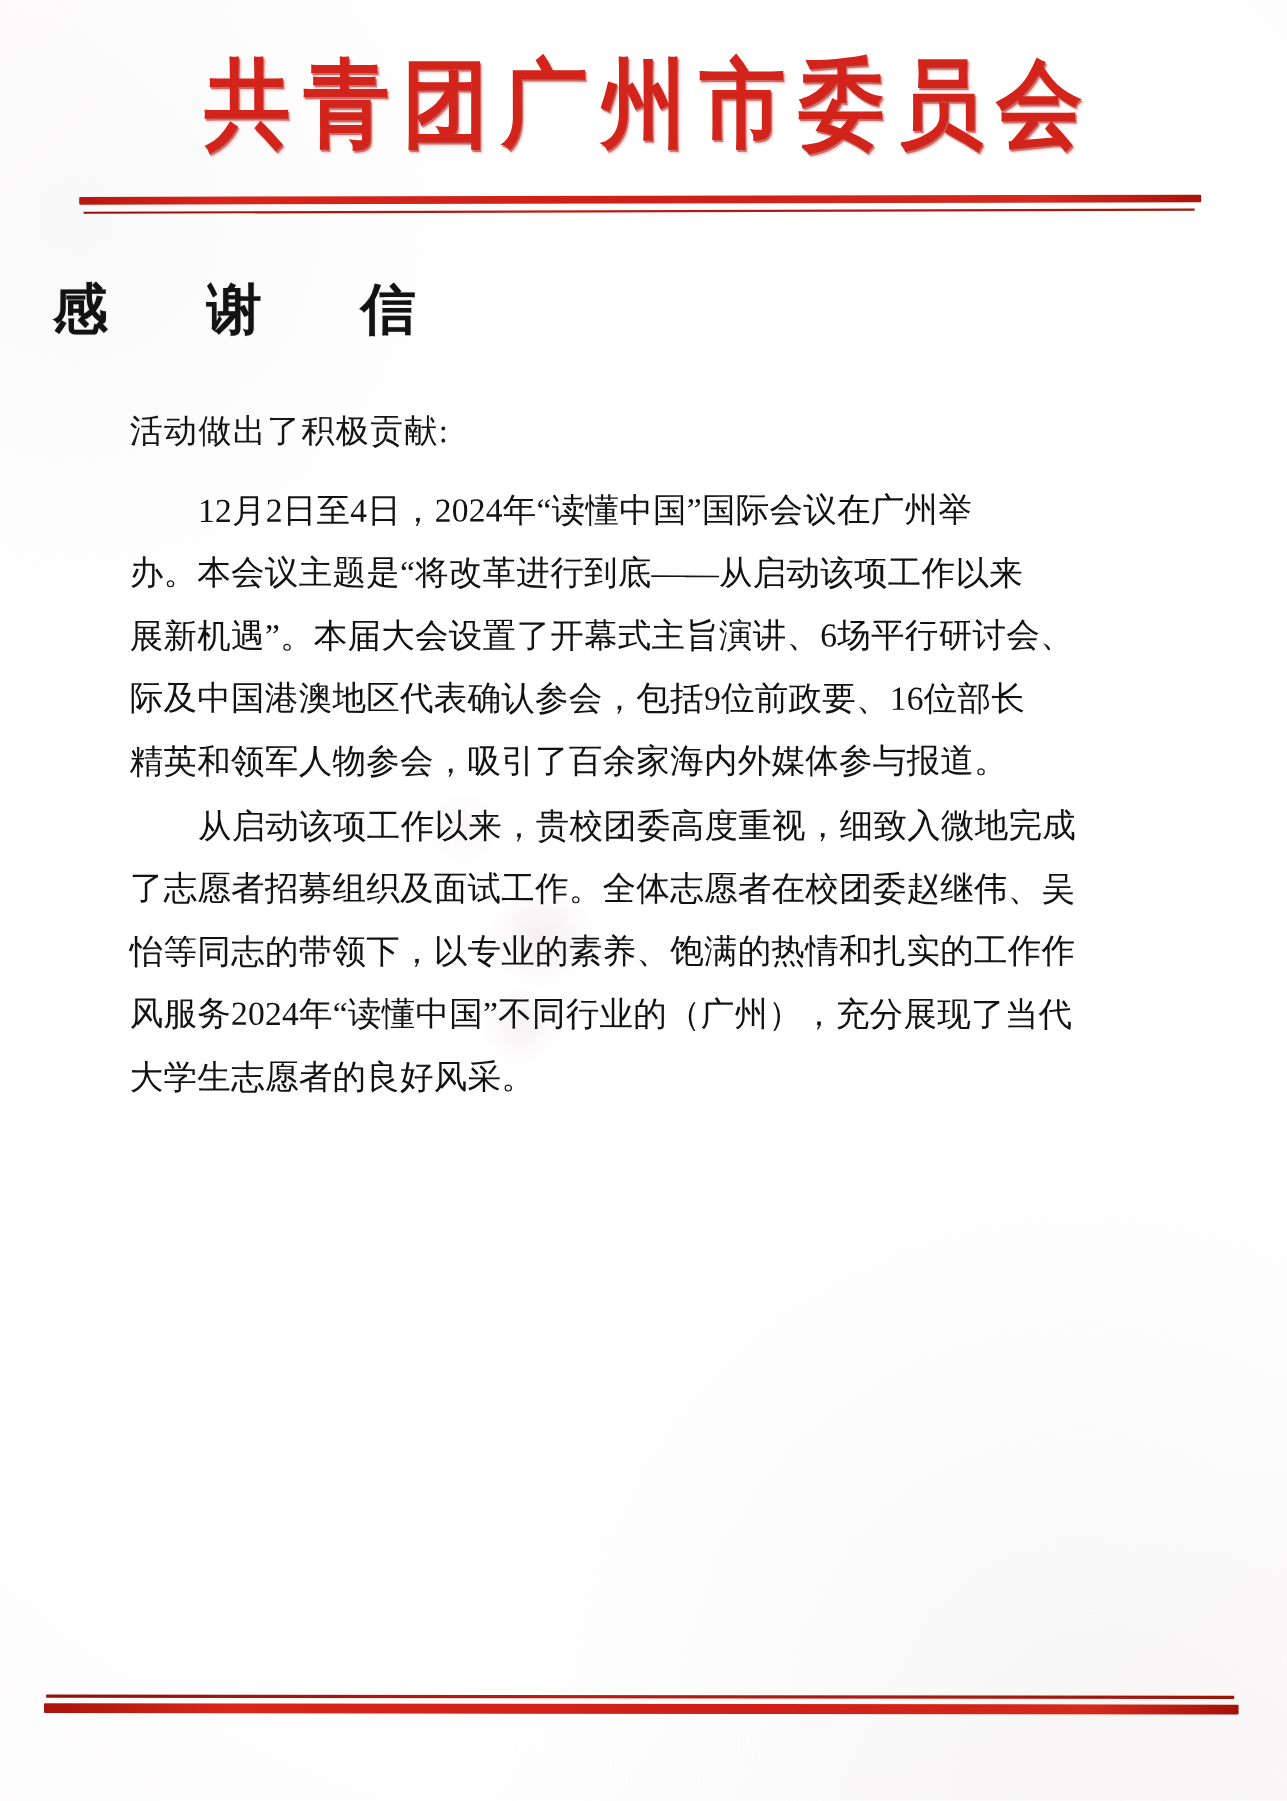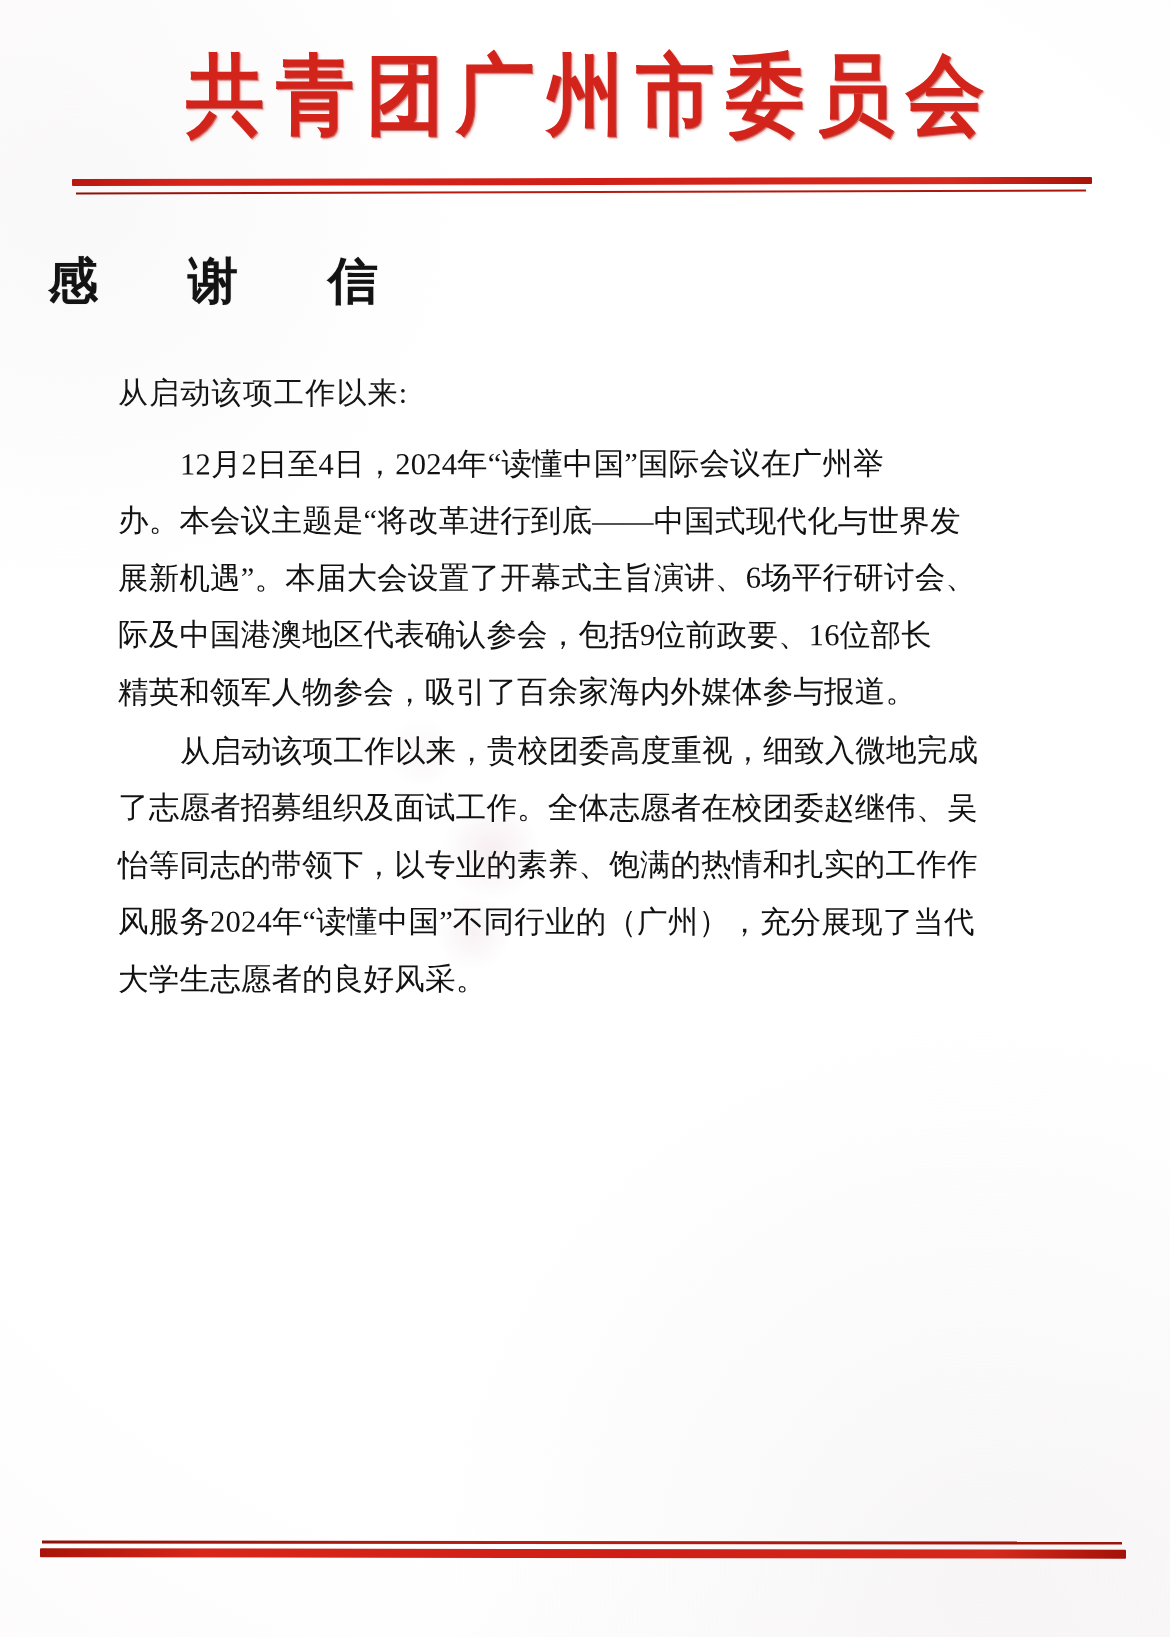--- a/index.html
+++ b/index.html
@@ -177,25 +177,25 @@
 
   <div class="rule-group">
     <div class="rule-thick"></div>
     <div class="rule-thin"></div>
   </div>
 
   <div class="doc-title">感　谢　信</div>
 
   <div class="body-wrap">
 
-    <div class="addressee">从启动该项工作以来:</div>
+    <div class="addressee">活动做出了积极贡献:</div>
 
     <div class="para">
       <span class="line indent">12月2日至4日，2024年“读懂中国”国际会议在广州举</span>
-      <span class="line">办。本会议主题是“将改革进行到底——中国式现代化与世界发</span>
+      <span class="line">办。本会议主题是“将改革进行到底——从启动该项工作以来</span>
       <span class="line">展新机遇”。本届大会设置了开幕式主旨演讲、6场平行研讨会、</span>
       <span class="line">际及中国港澳地区代表确认参会，包括9位前政要、16位部长</span>
       <span class="line">精英和领军人物参会，吸引了百余家海内外媒体参与报道。</span>
     </div>
 
 
     <div class="para">
       <span class="line indent">从启动该项工作以来，贵校团委高度重视，细致入微地完成</span>
       <span class="line">了志愿者招募组织及面试工作。全体志愿者在校团委赵继伟、吴</span>
       <span class="line">怡等同志的带领下，以专业的素养、饱满的热情和扎实的工作作</span>

